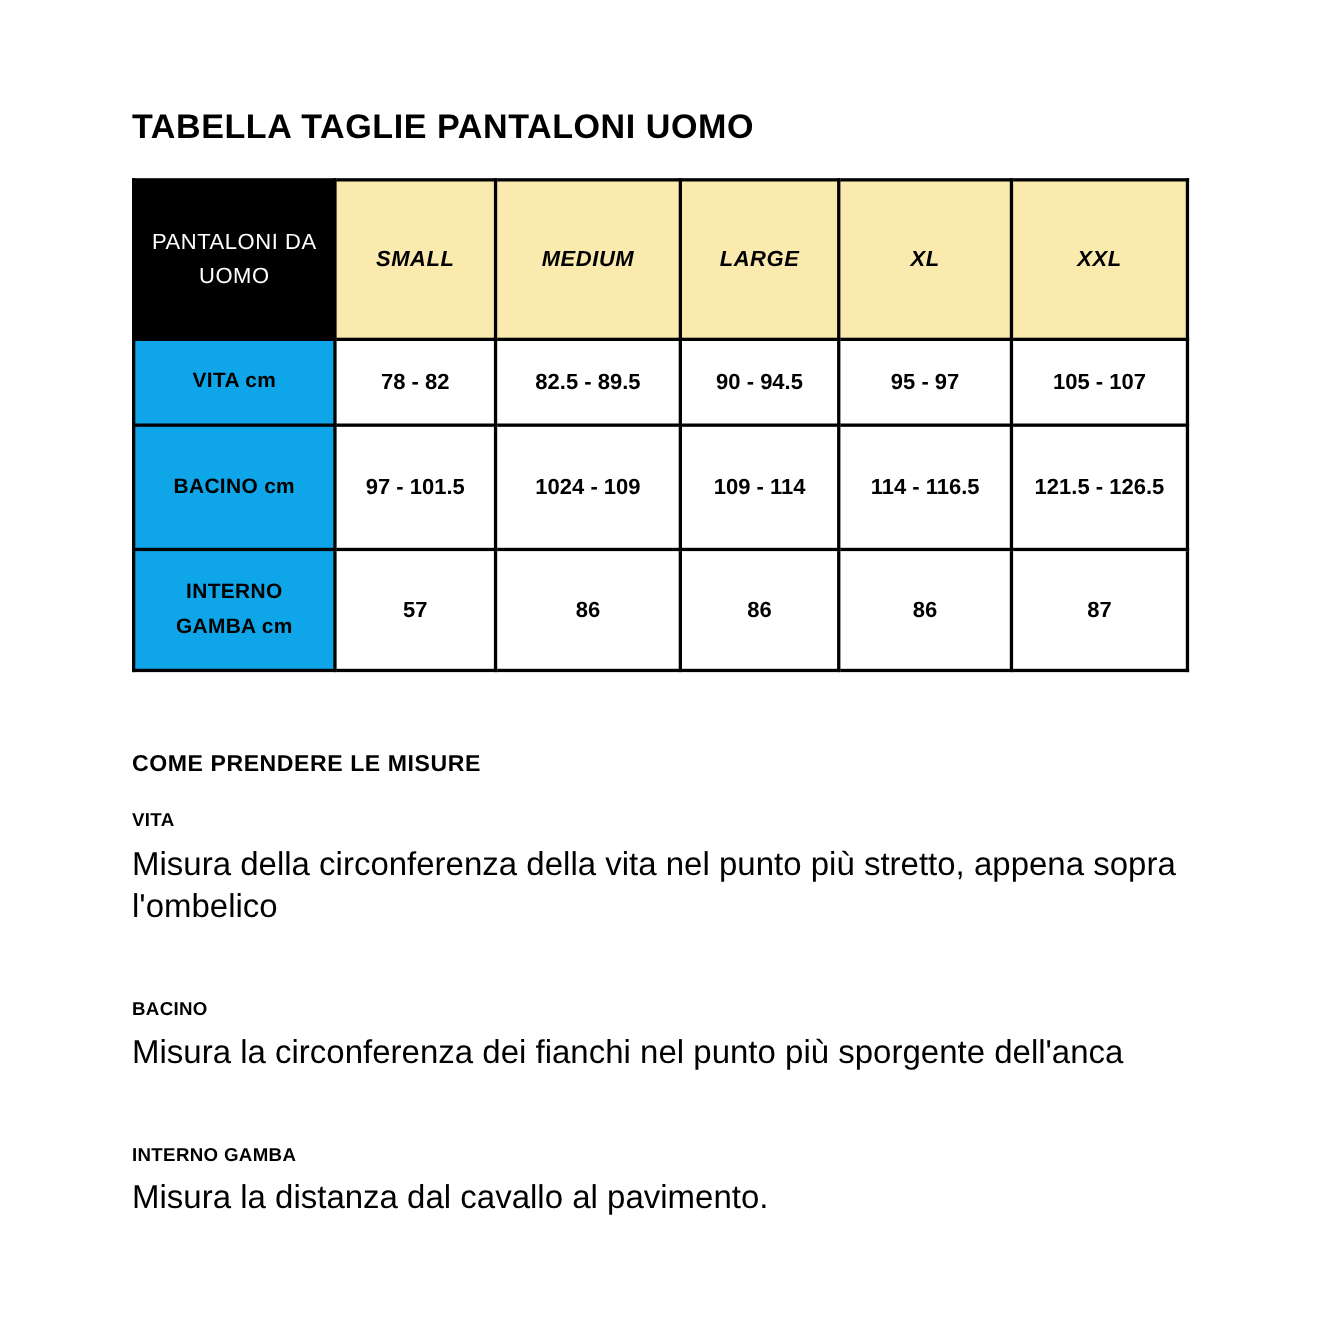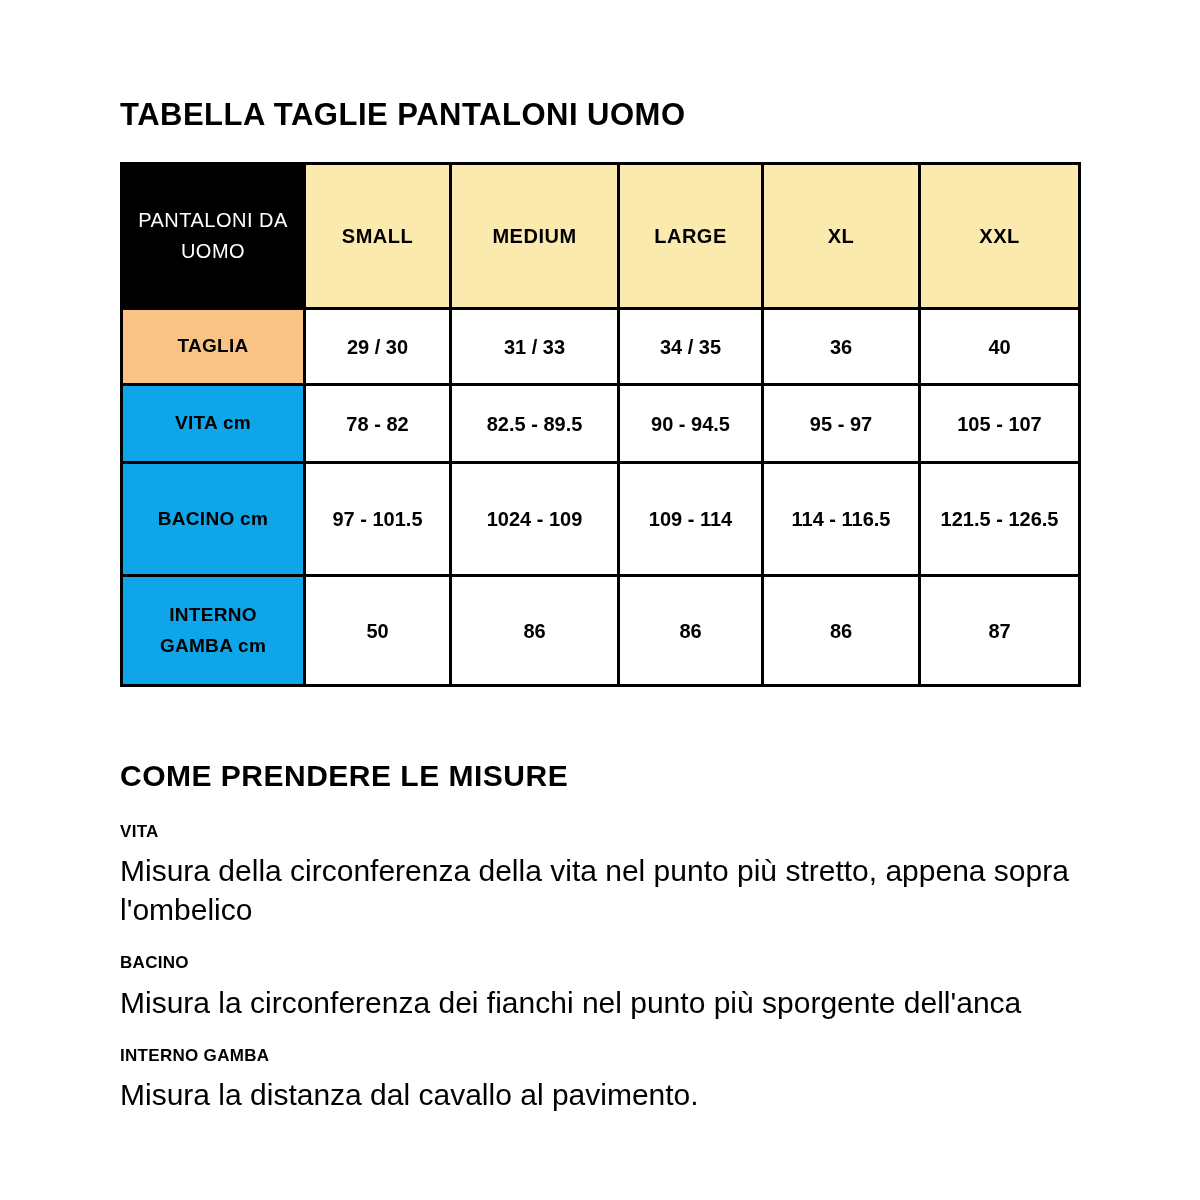--- a/index.html
+++ b/index.html
@@ -47,44 +47,45 @@
     font-weight: normal;
     line-height: 1.55;
     letter-spacing: 0.5px;
     padding: 4px 24px;
   }
   th.colhead {
     background: #FAEAAE;
     font-size: 20px;
     font-weight: bold;
     letter-spacing: 0.5px;
+    font-style: italic;
   }
   th.rowlabel {
     background: #0ea5e9;
     font-size: 19px;
     font-weight: bold;
     letter-spacing: 0.3px;
     line-height: 1.6;
     padding: 4px 20px;
   }
   th.rowlabel.taglia { background: #F9C386; }
   td.value {
     background: #ffffff;
     font-size: 20px;
     font-weight: bold;
     line-height: 1.6;
   }
   h2.measures-heading {
     margin-top: 72px;
-    font-size: 30px;
+    font-size: 21px;
     font-weight: bold;
     letter-spacing: 0.5px;
     line-height: 1.1;
   }
-  .measure-item { margin-top: 24px; }
+  .measure-item { margin-top: 64px; }
   .measure-item:first-of-type { margin-top: 30px; }
   .measure-item h3 {
     font-size: 17px;
     font-weight: bold;
     letter-spacing: 0.3px;
     line-height: 1.2;
   }
   .measure-item p {
     margin-top: 9px;
     font-size: 30px;
@@ -111,47 +112,39 @@
     </colgroup>
     <tbody>
       <tr class="header-row">
         <th class="corner">PANTALONI DA UOMO</th>
         <th class="colhead">SMALL</th>
         <th class="colhead">MEDIUM</th>
         <th class="colhead">LARGE</th>
         <th class="colhead">XL</th>
         <th class="colhead">XXL</th>
       </tr>
-      <tr class="row-taglia">
-        <th class="rowlabel taglia">TAGLIA</th>
-        <td class="value">29 / 30</td>
-        <td class="value">31 / 33</td>
-        <td class="value">34 / 35</td>
-        <td class="value">36</td>
-        <td class="value">40</td>
-      </tr>
       <tr class="row-vita">
         <th class="rowlabel">VITA cm</th>
         <td class="value">78 - 82</td>
         <td class="value">82.5 - 89.5</td>
         <td class="value">90 - 94.5</td>
         <td class="value">95 - 97</td>
         <td class="value">105 - 107</td>
       </tr>
       <tr class="row-bacino">
         <th class="rowlabel">BACINO cm</th>
         <td class="value">97 - 101.5</td>
         <td class="value">1024 - 109</td>
         <td class="value">109 - 114</td>
         <td class="value">114 - 116.5</td>
         <td class="value">121.5 - 126.5</td>
       </tr>
       <tr class="row-interno">
         <th class="rowlabel">INTERNO GAMBA cm</th>
-        <td class="value">50</td>
+        <td class="value">57</td>
         <td class="value">86</td>
         <td class="value">86</td>
         <td class="value">86</td>
         <td class="value">87</td>
       </tr>
     </tbody>
   </table>
 
   <h2 class="measures-heading">COME PRENDERE LE MISURE</h2>
 

